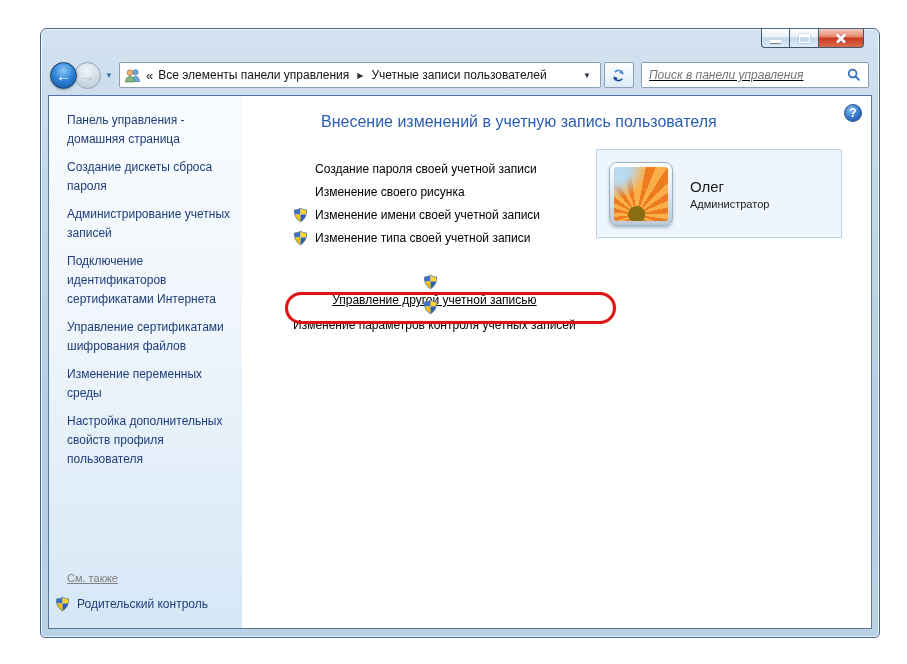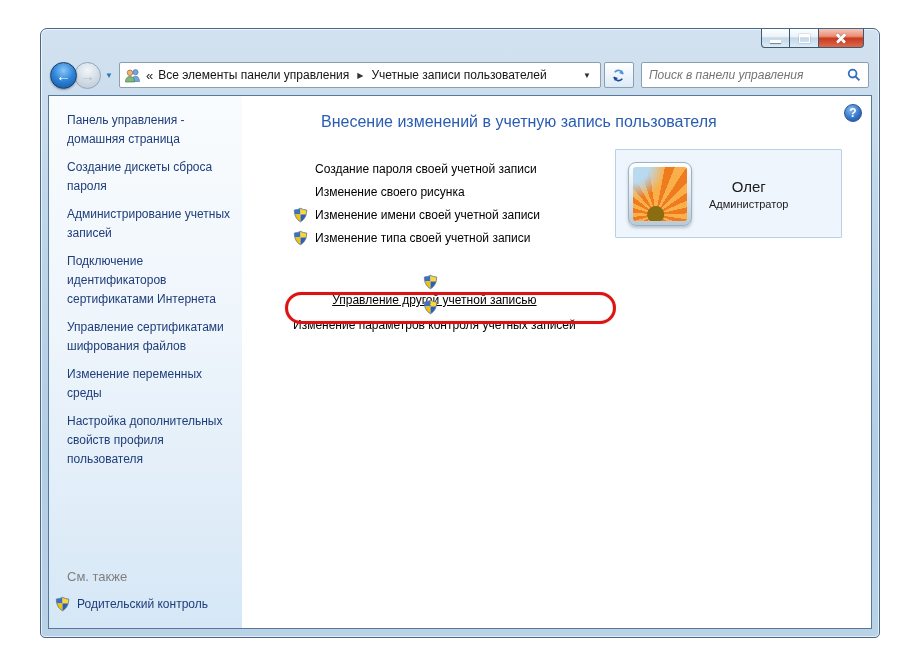--- a/index.html
+++ b/index.html
@@ -52,35 +52,35 @@
   .crumb-overflow { margin:0 5px 0 5px; font-size:13px; color:#222; }
   .crumb-sep { font-size:8px; color:#333; margin:0 8px; }
   .crumb { white-space:nowrap; cursor:pointer; }
   .addr-drop { margin-left:auto; color:#23303c; font-size:8px; padding:0 3px; cursor:pointer; }
 
   .refresh-btn { width:30px; height:26px; margin-left:3px; border:1px solid #8aa0b2; border-radius:2px;
             background:linear-gradient(180deg,#ffffff 0%,#eef5fb 50%,#dcebf7 100%);
             display:flex; align-items:center; justify-content:center; cursor:pointer; }
 
   .search-box { margin-left:7px; flex:1; height:26px; background:#ffffff; border:1px solid #8aa0b2;
-            border-radius:2px; display:flex; align-items:center; padding:0 7px; }
+            border-radius:2px; display:flex; align-items:center; padding:0 7px;text-decoration:underline; }
   .search-box input { flex:1; border:none; outline:none; background:transparent;
             font-family:"Liberation Sans", sans-serif; font-size:12px; font-style:italic; color:#7c7c7c; }
   .search-glyph { flex:0 0 auto; cursor:pointer; }
 
   
   .content { position:absolute; left:7px; right:7px; top:66px; bottom:8px;
              background:#ffffff; border:1px solid #56789a; display:flex; overflow:hidden;gap:28px; }
 
   .sidebar { width:193px; flex:0 0 193px; position:relative;
              background:linear-gradient(180deg,#f9fcfe 0%,#eef5fb 45%,#dfecf8 80%,#d5e7f6 100%);
              padding:15px 8px 0 18px; font-size:12px; color:#1f3d7a; }
   .sidebar-item { line-height:19px; margin-bottom:9px; cursor:pointer; }
   .see-also { position:absolute; left:0; right:0; bottom:0; padding:8px 6px 16px 18px; }
-  .see-also-header { color:#7f7f7f; font-size:13px; margin-bottom:12px; }
+  .see-also-header { color:#7f7f7f; font-size:11px; margin-bottom:12px;text-decoration:underline; }
   .see-also-link { display:flex; align-items:center; gap:7px; margin-left:-12px;
                    color:#1f3d7a; cursor:pointer; }
 
   .main { flex:1; position:relative; background:#ffffff; }
   .help-btn { position:absolute; top:8px; right:9px; width:18px; height:18px; border-radius:50%;
               background:radial-gradient(circle at 38% 28%,#85bbed 0%,#2d6ac4 65%,#1b4f9e 100%);
               border:1px solid #27588f; color:#ffffff; font-size:12px; font-weight:bold;
               display:flex; align-items:center; justify-content:center; cursor:pointer; }
   .page-title { position:absolute; left:23px; top:17px; font-size:16px; color:#2a5db2;margin-left:28px; }
 
@@ -90,23 +90,23 @@
   .task-link { color:#000000; font-size:12px; cursor:pointer; white-space:nowrap; }
 
   .secondary-links { position:absolute; left:23px; top:175px; }
   .secondary-links .link-row { height:25px;flex-direction:column; }
   .underlined { text-decoration:underline; }
 
   .annotation-ring { position:absolute; left:15px; top:196px; width:331px; height:32px;
               border:3px solid #dc1313; border-radius:16px; pointer-events:none;
               box-shadow:0 0 1px rgba(220,19,19,.5), inset 0 0 1px rgba(220,19,19,.5); }
 
-  .account-card { position:absolute; top:53px; right:29px; width:227px; height:89px;
+  .account-card { position:absolute; top:53px; right:29px; width:246px; height:89px;
               background:#eef5fc; border:1px solid #b9d1e7; border-radius:1px;
-              display:flex; align-items:center; padding:0 12px;text-align:center; }
+              display:flex; align-items:center; padding:0 12px; }
   .avatar-frame { width:64px; height:64px; border-radius:8px; flex:0 0 64px;
               background:linear-gradient(180deg,#fefefe 0%,#dfe7ee 50%,#bcc9d4 100%);
               border:1px solid #9db3c4; padding:4px;
               box-shadow:0 2px 3px rgba(70,100,130,.35); }
   .avatar-img { width:54px; height:54px; border-radius:3px;
               background:
                 radial-gradient(circle at 42% 88%, #8a6d10 0 8px, rgba(0,0,0,0) 9px),
                 radial-gradient(circle at 0% 0%, #b8d9ee 0 16px, rgba(184,217,238,0) 32px),
                 repeating-conic-gradient(from 0deg at 42% 88%, #fbaf4b 0deg 11deg, #ee7b1e 11deg 22deg); }
   .account-text { margin-left:17px; color:#1c1c1c; }

